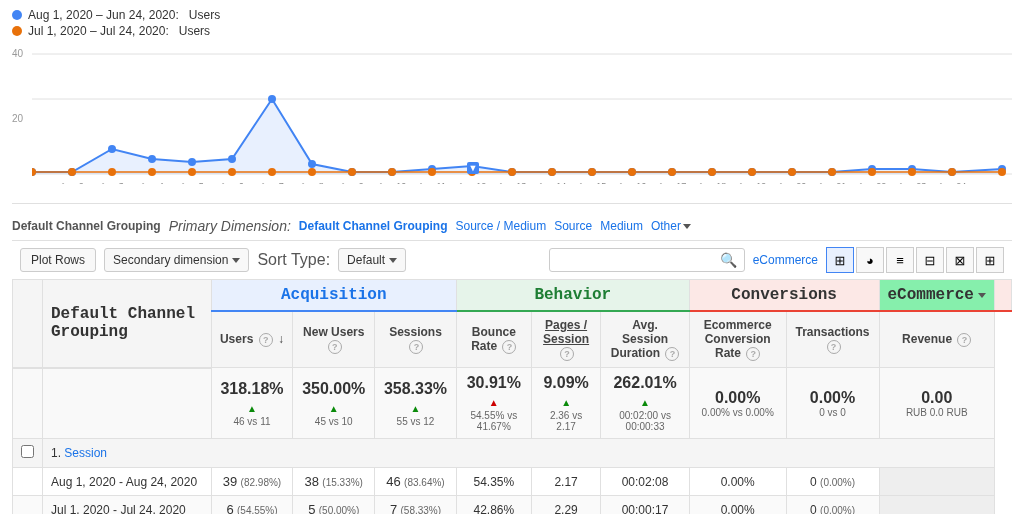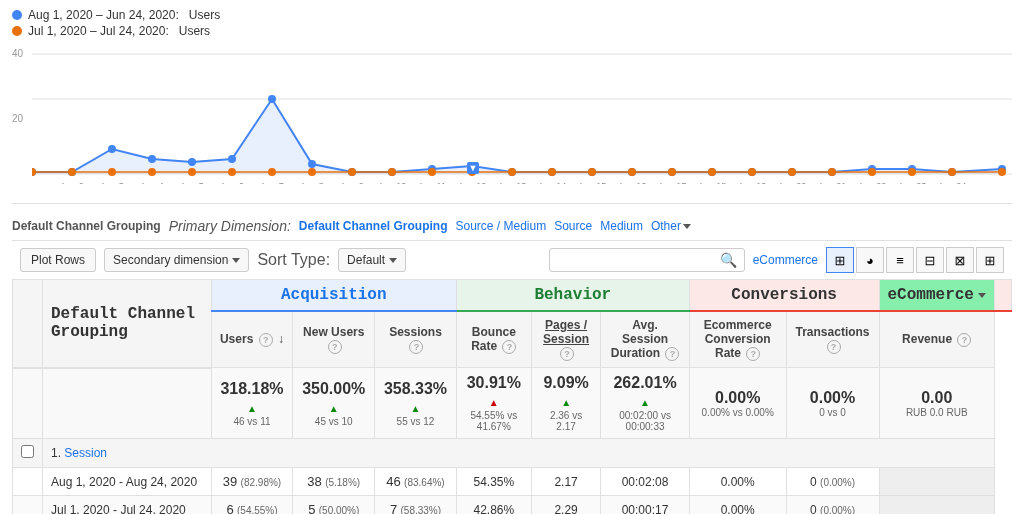--- a/index.html
+++ b/index.html
@@ -355,21 +355,21 @@
 
       <tr class="row-date-aug">
         <td></td>
         <td class="left-align">Aug 1, 2020 - Aug 24, 2020</td>
         <td>
           <span class="number-cell">39</span>
           <span class="sub-pct">(82.98%)</span>
         </td>
         <td>
           <span class="number-cell">38</span>
-          <span class="sub-pct">(5.18%)</span>
+          <span class="sub-pct">(15.33%)</span>
         </td>
         <td>
           <span class="number-cell">46</span>
           <span class="sub-pct">(83.64%)</span>
         </td>
         <td>54.35%</td>
         <td>2.17</td>
         <td>00:02:08</td>
         <td>0.00%</td>
         <td>

